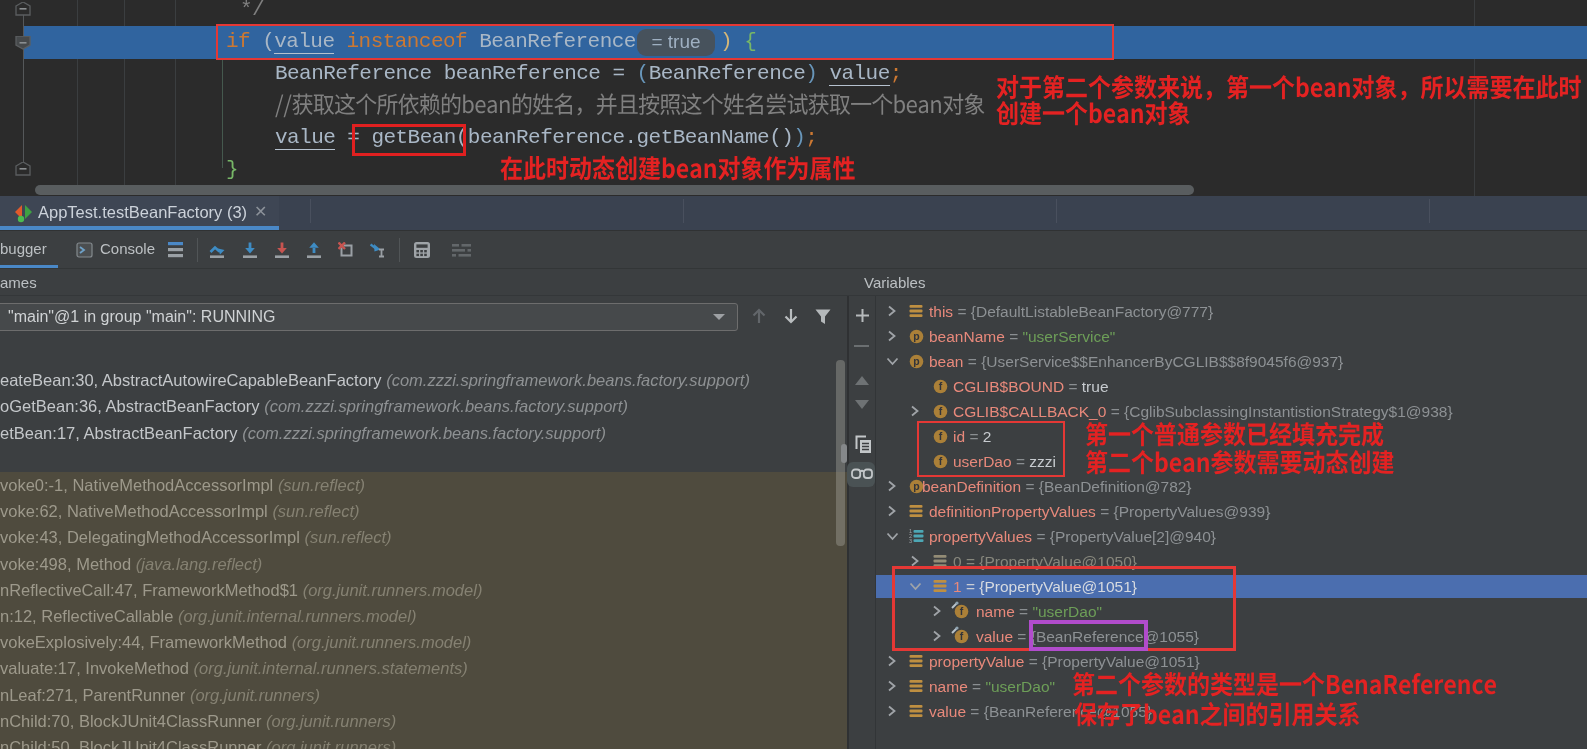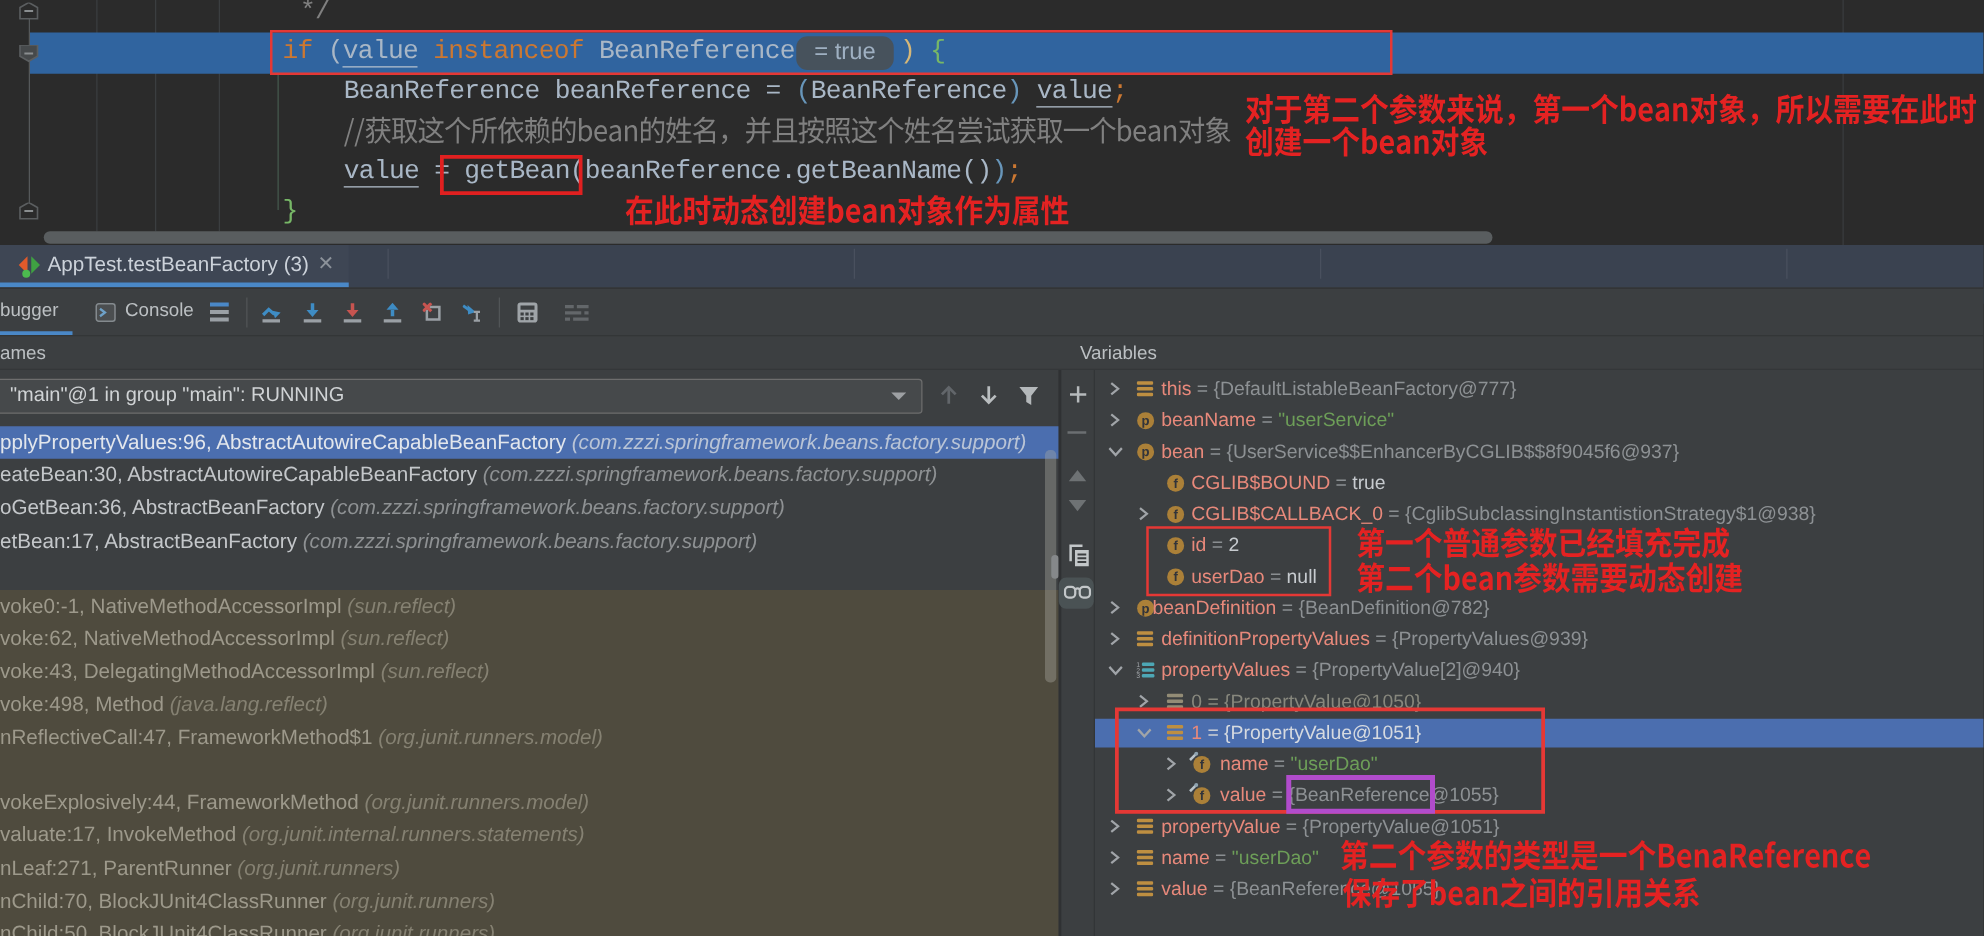--- a/index.html
+++ b/index.html
@@ -244,29 +244,29 @@
     </svg>
     <svg class="abs" style="left:783px;top:11px" width="16" height="18" viewBox="0 0 16 18">
       <g stroke="#b9bdbf" stroke-width="2.2" fill="none">
         <path d="M8 2 V15"></path>
         <path d="M2.5 9.5 L8 15 L13.5 9.5"></path>
       </g>
     </svg>
     <svg class="abs" style="left:814px;top:11px" width="18" height="18" viewBox="0 0 18 18">
       <path d="M1.5 2.5 h15 l-5.5 7 v7.5 l-4 -2.5 v-5 z" fill="#b4b8ba"></path>
     </svg>
-    <div class="uirow" style="left:0;top:45px;width:847px;background:#4b6eaf;color:#e2e6ec">pplyPropertyValues:96, AbstractAutowireCapableBeanFactory <span class="pkg" style="color:#b9c4d6">(com.zzzi.springframework.beans.factory.support)</span></div>
     <div class="uirow" style="left:0;top:71px;width:847px;color:#c4c7ca">eateBean:30, AbstractAutowireCapableBeanFactory <span class="pkg" style="color:#8e9193">(com.zzzi.springframework.beans.factory.support)</span></div>
     <div class="uirow" style="left:0;top:97px;width:847px;color:#c4c7ca">oGetBean:36, AbstractBeanFactory <span class="pkg" style="color:#8e9193">(com.zzzi.springframework.beans.factory.support)</span></div>
     <div class="uirow" style="left:0;top:124px;width:847px;color:#c4c7ca">etBean:17, AbstractBeanFactory <span class="pkg" style="color:#8e9193">(com.zzzi.springframework.beans.factory.support)</span></div>
     <div class="uirow" style="left:0;top:176px;width:847px;color:#9d998b">voke0:-1, NativeMethodAccessorImpl <span class="pkg" style="color:#858172">(sun.reflect)</span></div>
     <div class="uirow" style="left:0;top:202px;width:847px;color:#9d998b">voke:62, NativeMethodAccessorImpl <span class="pkg" style="color:#858172">(sun.reflect)</span></div>
     <div class="uirow" style="left:0;top:228px;width:847px;color:#9d998b">voke:43, DelegatingMethodAccessorImpl <span class="pkg" style="color:#858172">(sun.reflect)</span></div>
     <div class="uirow" style="left:0;top:255px;width:847px;color:#9d998b">voke:498, Method <span class="pkg" style="color:#858172">(java.lang.reflect)</span></div>
     <div class="uirow" style="left:0;top:281px;width:847px;color:#9d998b">nReflectiveCall:47, FrameworkMethod$1 <span class="pkg" style="color:#858172">(org.junit.runners.model)</span></div>
+    <div class="uirow" style="left:0;top:307px;width:847px;color:#9d998b">n:12, ReflectiveCallable <span class="pkg" style="color:#858172">(org.junit.internal.runners.model)</span></div>
     <div class="uirow" style="left:0;top:333px;width:896px;color:#9d998b">vokeExplosively:44, FrameworkMethod <span class="pkg" style="color:#858172">(org.junit.runners.model)</span></div>
     <div class="uirow" style="left:0;top:359px;width:847px;color:#9d998b">valuate:17, InvokeMethod <span class="pkg" style="color:#858172">(org.junit.internal.runners.statements)</span></div>
     <div class="uirow" style="left:0;top:386px;width:847px;color:#9d998b">nLeaf:271, ParentRunner <span class="pkg" style="color:#858172">(org.junit.runners)</span></div>
     <div class="uirow" style="left:0;top:412px;width:847px;color:#9d998b">nChild:70, BlockJUnit4ClassRunner <span class="pkg" style="color:#858172">(org.junit.runners)</span></div>
     <div class="uirow" style="left:0;top:438px;width:847px;color:#9d998b">nChild:50, BlockJUnit4ClassRunner <span class="pkg" style="color:#858172">(org.junit.runners)</span></div>
     <div class="abs" style="left:836px;top:64px;width:9px;height:186px;background:rgba(170,170,162,0.38);border-radius:4px"></div>
     <div class="abs" style="left:841px;top:148px;width:6px;height:19px;background:#85888a;border-radius:3px"></div>
   </div>
 <div class="abs" style="left:847px;top:296px;width:2px;height:453px;background:#2f3133"></div>
 <div class="abs" style="left:849px;top:296px;width:27px;height:453px;background:#3c3f41;border-right:1px solid #323537">
@@ -340,21 +340,21 @@
     <div class="vrow" style="left:77px;top:102.5px"><span style="color:#e8897b">CGLIB$CALLBACK_0</span><span style="color:#8a8e91"> = </span><span style="color:#8d9194">{CglibSubclassingInstantistionStrategy$1@938}</span></div>
     <svg class="abs" style="left:57px;top:132.5px" width="15" height="15" viewBox="0 0 15 15">
       <circle cx="7.5" cy="7.5" r="6.8" fill="#ab8038"></circle>
       <text x="7.5" y="11.2" font-family="Liberation Sans" font-size="10.5" font-weight="bold" fill="#32343a" text-anchor="middle">f</text>
     </svg>
     <div class="vrow" style="left:77px;top:127.5px"><span style="color:#e8897b">id</span><span style="color:#8a8e91"> = </span><span style="color:#c7cbcf">2</span></div>
     <svg class="abs" style="left:57px;top:157.5px" width="15" height="15" viewBox="0 0 15 15">
       <circle cx="7.5" cy="7.5" r="6.8" fill="#ab8038"></circle>
       <text x="7.5" y="11.2" font-family="Liberation Sans" font-size="10.5" font-weight="bold" fill="#32343a" text-anchor="middle">f</text>
     </svg>
-    <div class="vrow" style="left:77px;top:152.5px"><span style="color:#e8897b">userDao</span><span style="color:#8a8e91"> = </span><span style="color:#c7cbcf">null</span></div>
+    <div class="vrow" style="left:77px;top:152.5px"><span style="color:#e8897b">userDao</span><span style="color:#8a8e91"> = </span><span style="color:#c7cbcf">zzzi</span></div>
     <svg class="abs" style="left:10px;top:183.5px" width="13" height="13" viewBox="0 0 13 13">
       <path d="M3 1.5 L8.5 6 L3 10.5" stroke="#a0a4a8" stroke-width="1.8" fill="none"></path>
     </svg>
     <svg class="abs" style="left:33px;top:182.5px" width="15" height="15" viewBox="0 0 15 15">
       <circle cx="7.5" cy="7.5" r="6.8" fill="#ab8038"></circle>
       <text x="7.5" y="11.2" font-family="Liberation Sans" font-size="10.5" font-weight="bold" fill="#32343a" text-anchor="middle">p</text>
     </svg>
     <div class="vrow" style="left:46px;top:177.5px"><span style="color:#e8897b">beanDefinition</span><span style="color:#8a8e91"> = </span><span style="color:#8d9194">{BeanDefinition@782}</span></div>
     <svg class="abs" style="left:10px;top:208.5px" width="13" height="13" viewBox="0 0 13 13">
       <path d="M3 1.5 L8.5 6 L3 10.5" stroke="#a0a4a8" stroke-width="1.8" fill="none"></path>

